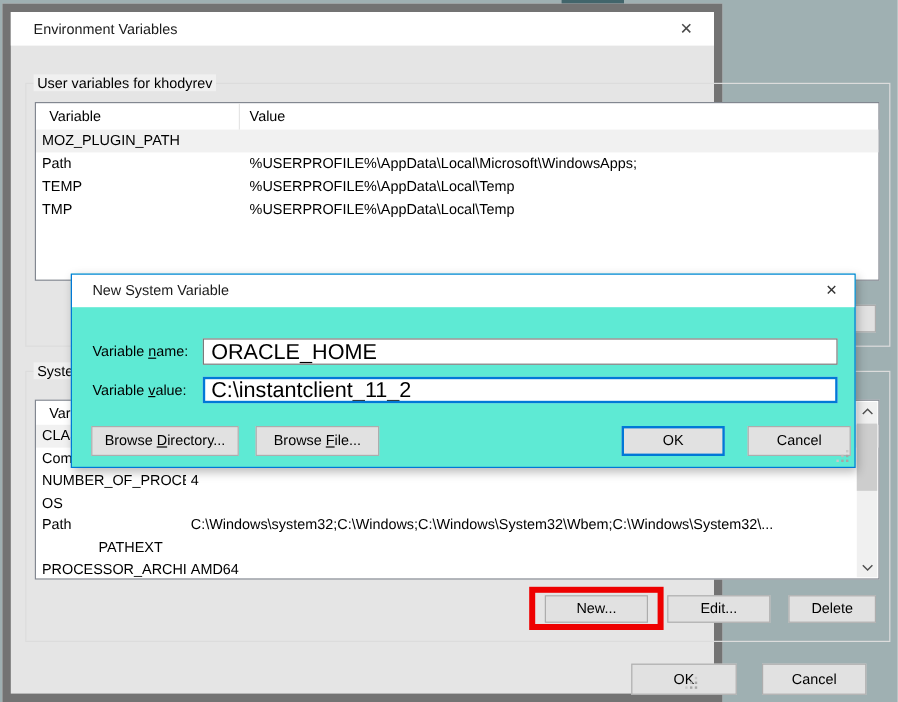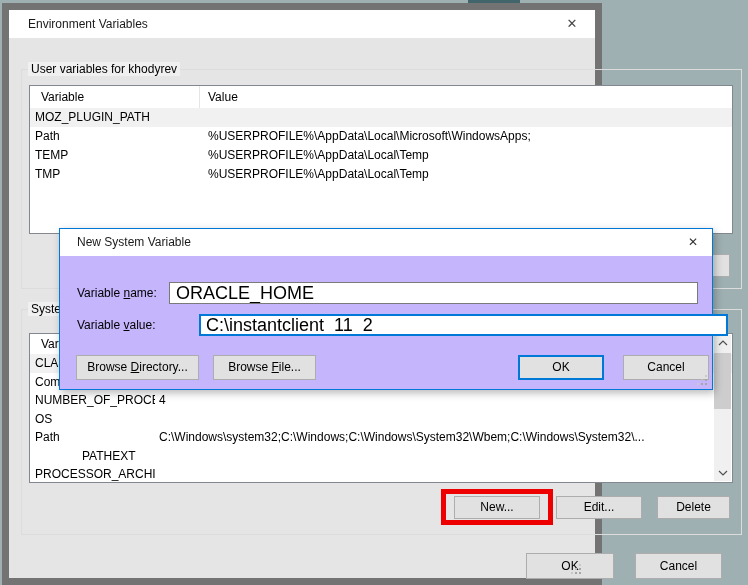--- a/index.html
+++ b/index.html
@@ -29,28 +29,28 @@
 
   
   .sbar { position:absolute; top:1px; right:1px; bottom:1px; width:17px; background:#f0f0f0; }
   .sbtn { position:absolute; left:0; width:17px; height:16px; display:flex; align-items:center; justify-content:center; }
   .sthumb { position:absolute; left:0; top:18px; width:17px; height:56px; background:#cdcdcd; }
 
   
   .redbox { position:absolute; left:432px; top:479px; width:112px; height:36px; border:5px solid #ee0000; z-index:10; }
 
   
-  .dlg { position:absolute; left:59px; top:228px; width:654px; height:162px; background:#c4b5fd; border:1px solid #0078d7; box-shadow:2px 3px 8px rgba(0,0,0,.28); z-index:50; }
+  .dlg { position:absolute; left:59px; top:228px; width:654px; height:162px; background:#5eead4; border:1px solid #0078d7; box-shadow:2px 3px 8px rgba(0,0,0,.28); z-index:50; }
   .dlg-titlebar { position:absolute; left:0; top:0; width:100%; height:27px; background:#fff; }
   .dlg-title { position:absolute; left:17px; line-height:27px; color:#1a1a1a; }
   .dlg-close { position:absolute; right:6px; top:0; width:26px; height:27px; text-align:center; line-height:27px; font-size:12px; color:#333; }
   .dlg-label { position:absolute; left:17px; height:22px; line-height:22px; }
   .ukey { text-decoration:underline; }
   .dlg-input { position:absolute; left:109px; width:529px; height:22px; border:1px solid #7a7a7a; background:#fff; font-family:"Liberation Sans",sans-serif; font-size:18px; padding:0 6px; outline:none; }
-  .dlg-input.focused { border:2px solid #0078d7; padding:0 5px;margin-left:30px; }
+  .dlg-input.focused { border:2px solid #0078d7; padding:0 5px; }
   .dbtn { height:25px; line-height:23px; top:126px; }
   .dbtn.default { line-height:21px; }
 
   .grip { position:absolute; width:2px; height:2px; background:#a6a6a6;
           box-shadow:-4px 0 #a6a6a6, -8px 0 #c9c9c9, 0 -4px #a6a6a6, 0 -8px #c9c9c9, -4px -4px #bdbdbd; }
 </style>
 </head>
 <body>
 
 <div class="desk-patch"></div>
@@ -116,20 +116,21 @@
     </div>
     <div class="lv-row" style="height:18.5px; line-height:18.5px;">
       <div class="cvar" style="width:125px">Path</div>
       <div class="cval" style="padding-left:4px">C:\Windows\system32;C:\Windows;C:\Windows\System32\Wbem;C:\Windows\System32\...</div>
     </div>
     <div class="lv-row" style="height:18.5px; line-height:18.5px;margin-left:47px;">
       <div class="cvar" style="width:125px">PATHEXT</div>
     </div>
     <div class="lv-row" style="height:18.5px; line-height:18.5px;">
       <div class="cvar" style="width:125px">PROCESSOR_ARCHITECTURE</div>
+      <div class="cval" style="padding-left:4px">AMD64</div>
     </div>
     <div class="sbar">
       <div class="sbtn" style="top:0;">
         <svg width="10" height="6" viewBox="0 0 10 6">
             <path d="M1 5 L5 1 L9 5" stroke="#505050" stroke-width="1.2" fill="none"></path>
           </svg>
       </div>
       <div class="sthumb"></div>
       <div class="sbtn" style="bottom:0;">
         <svg width="10" height="6" viewBox="0 0 10 6">

